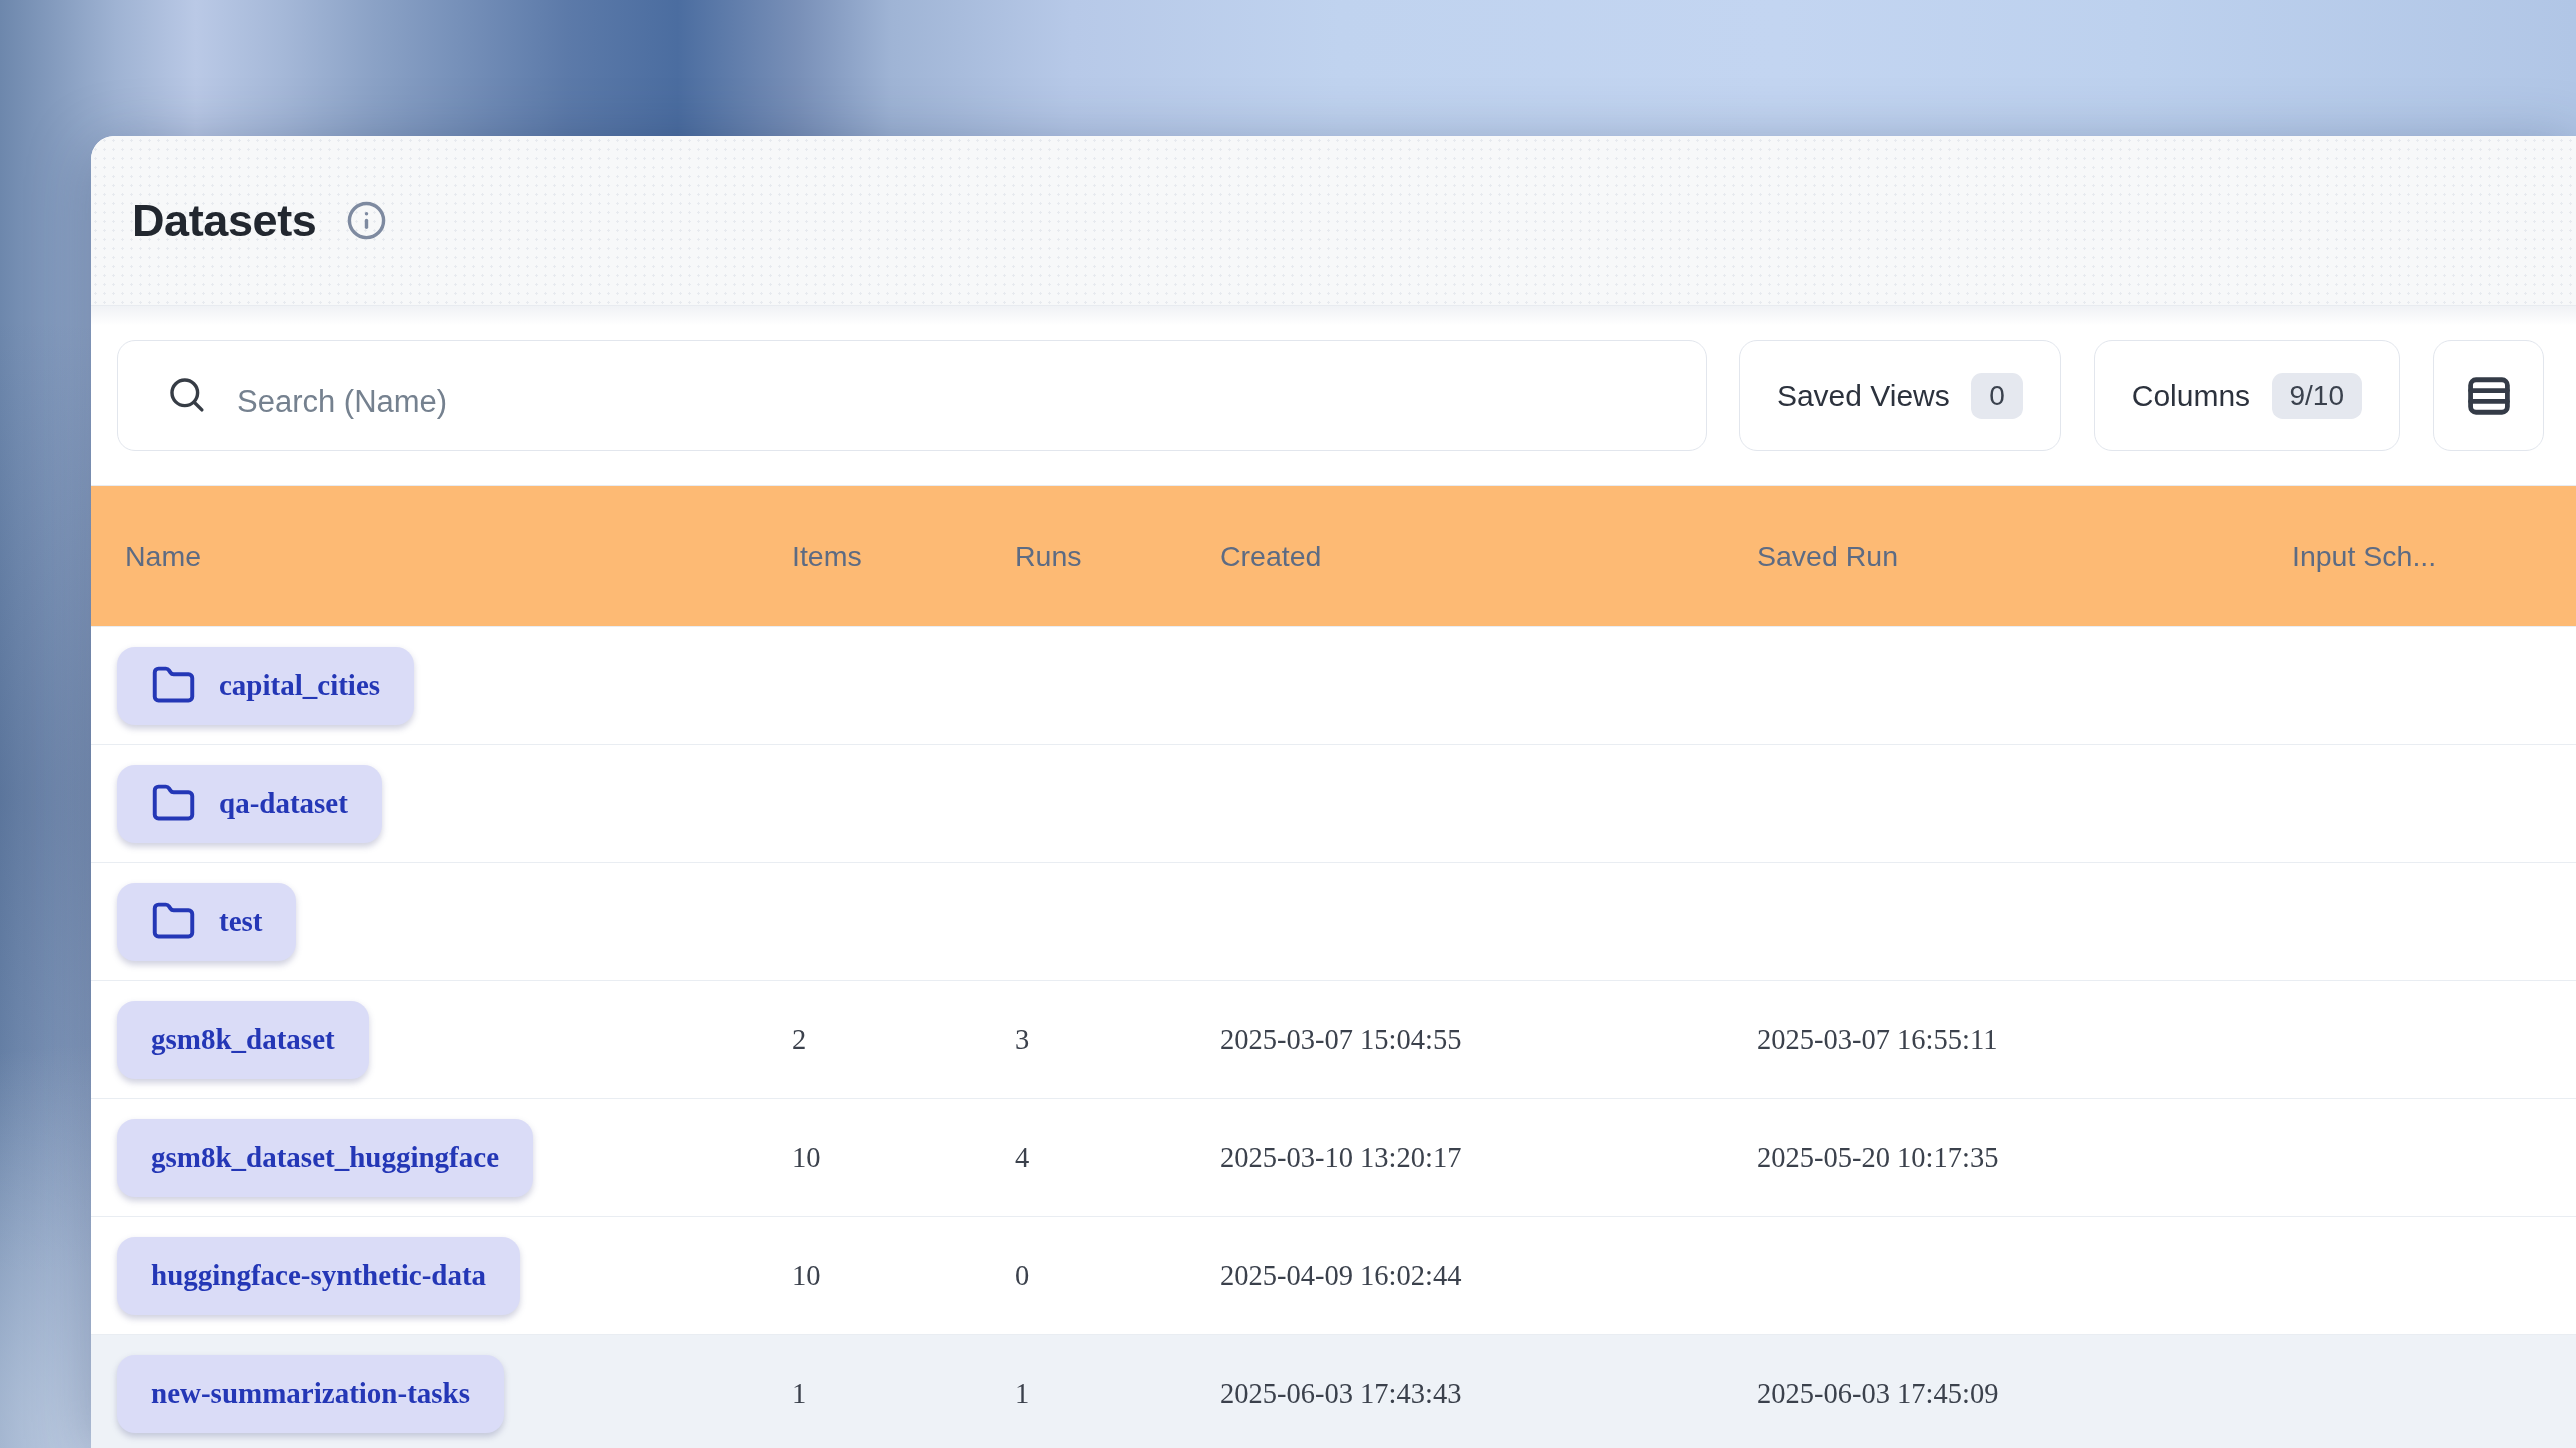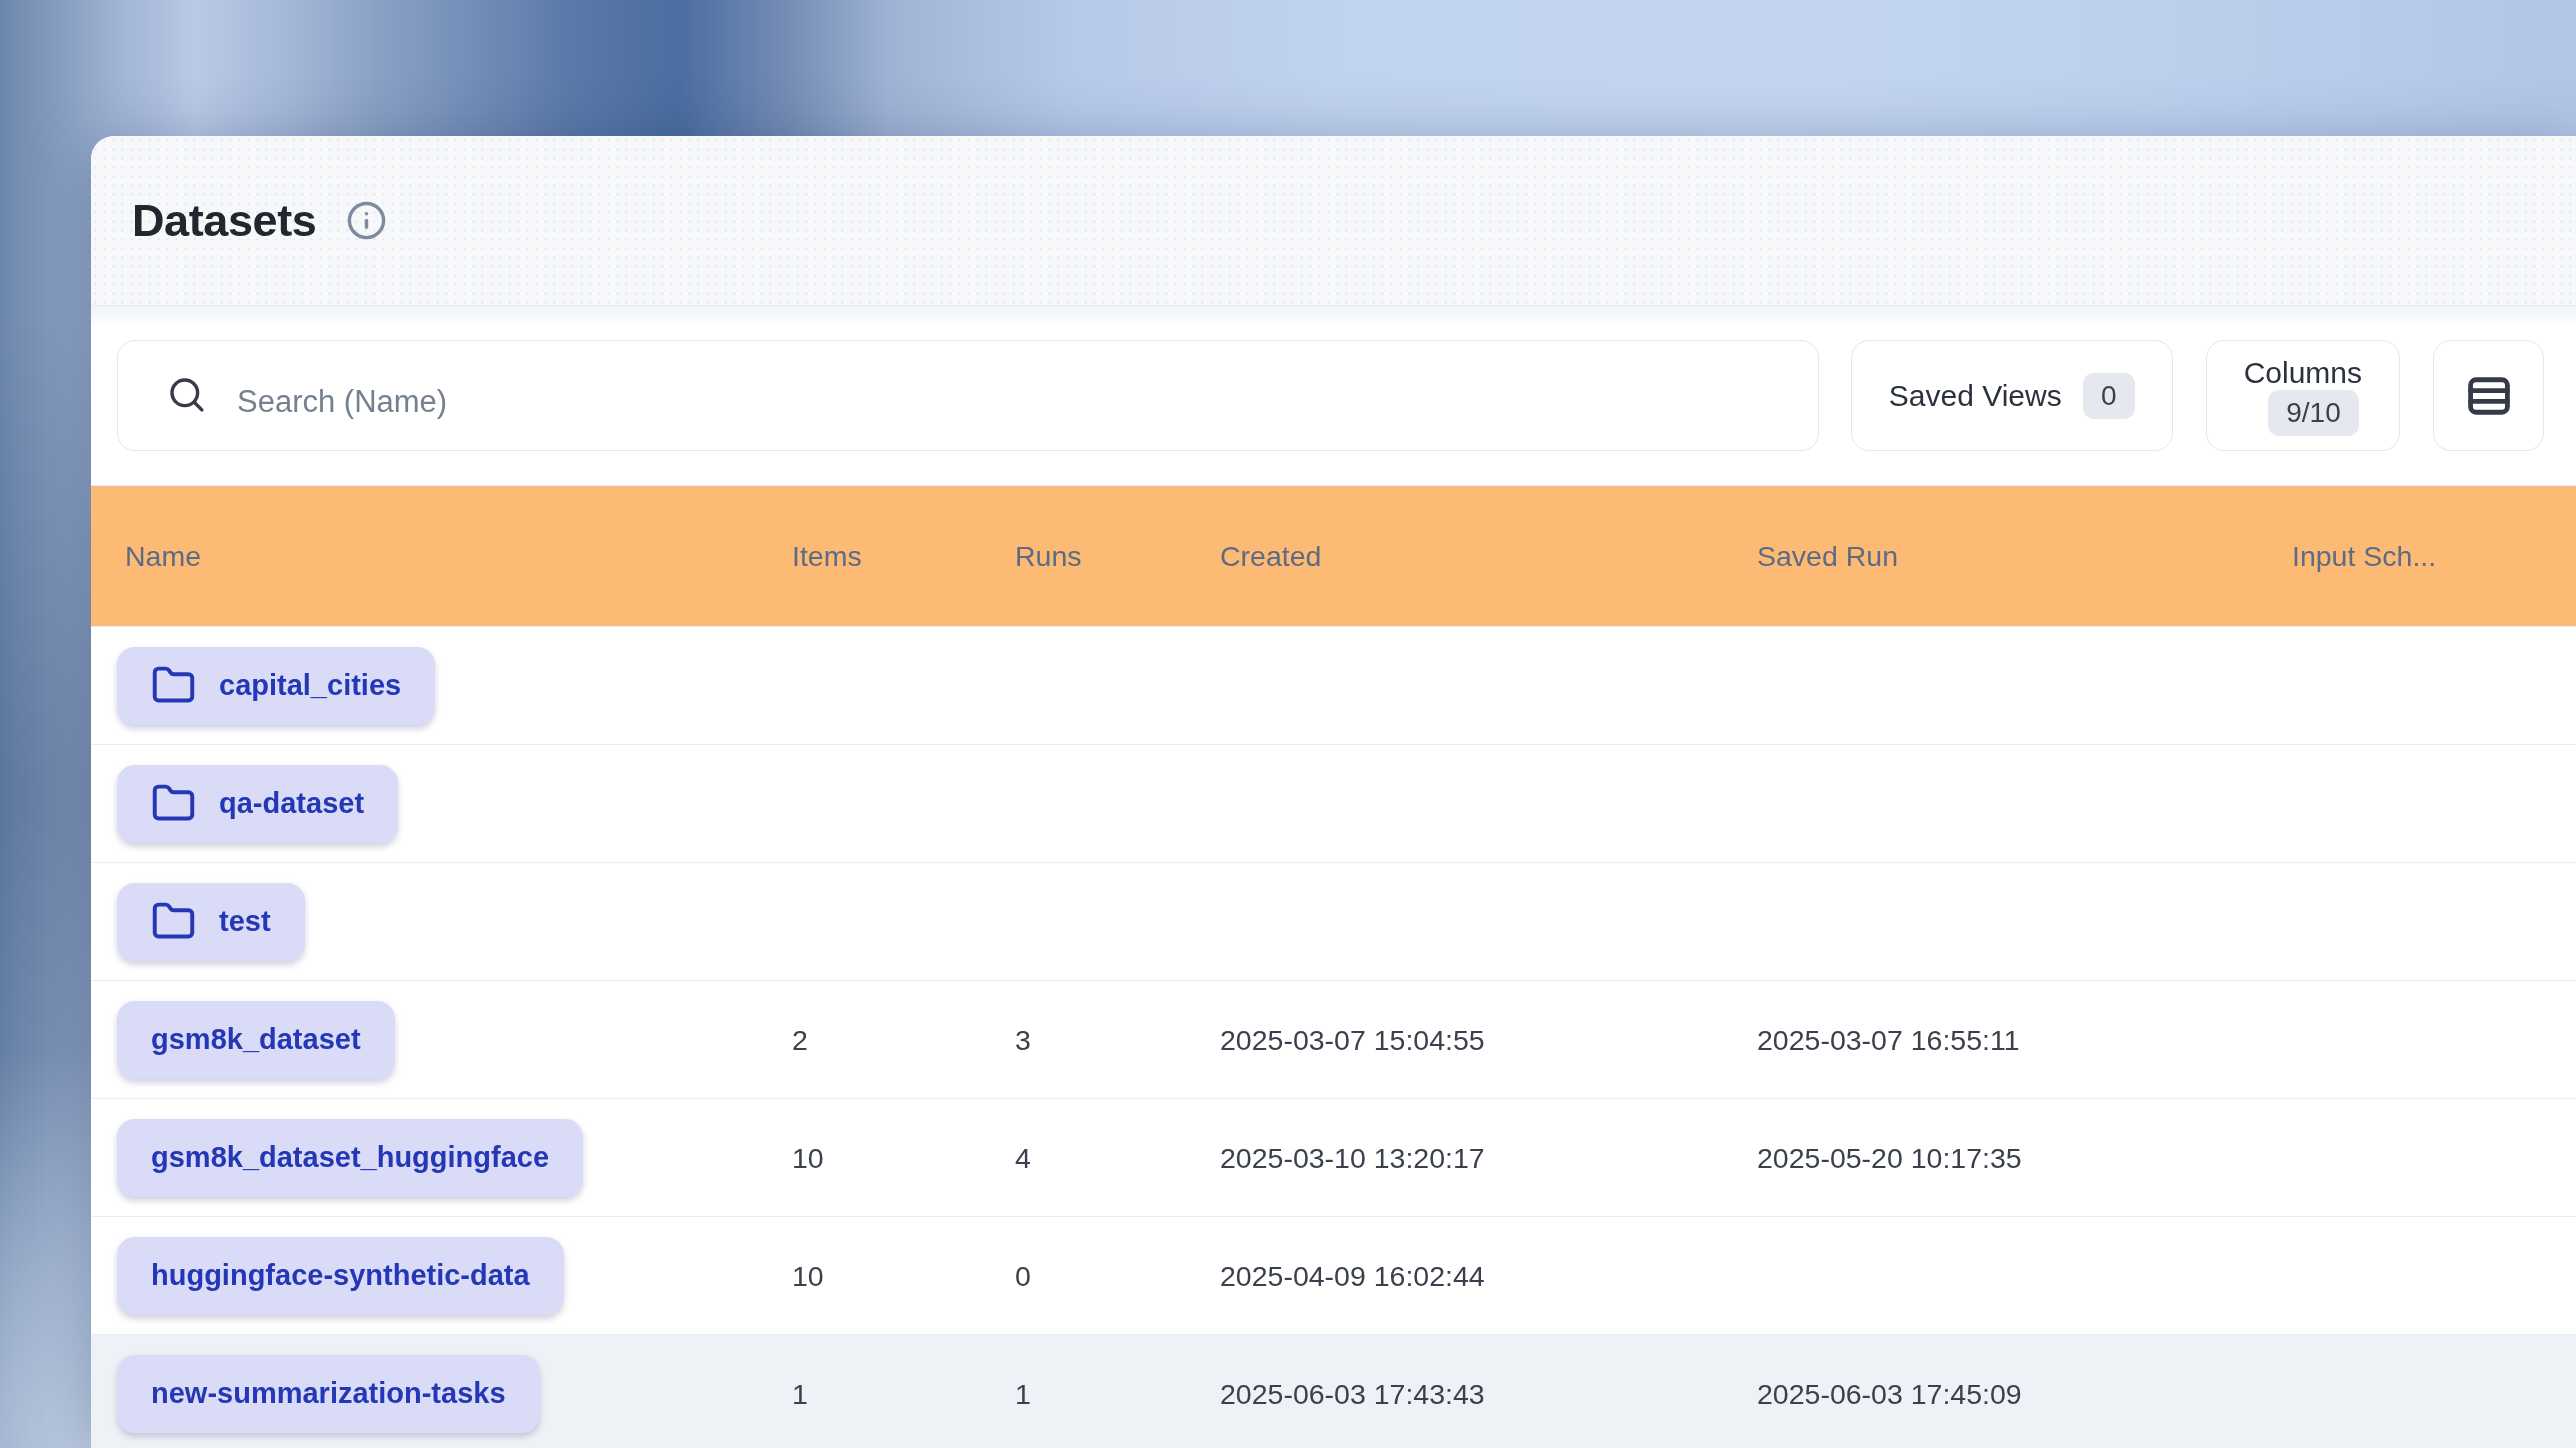--- a/index.html
+++ b/index.html
@@ -74,21 +74,21 @@
     background: #fff;
     border: 1.8px solid #e2e6ed;
     border-radius: 18px;
     display: inline-flex; align-items: center; justify-content: center;
     font-family: "Liberation Sans", sans-serif;
     font-size: 30px; font-weight: 500; color: #2c323d;
     padding: 12px 37px;
     cursor: pointer;
     white-space: nowrap;
   }
-  .btn + .btn { margin-left: 33px; flex-direction: column; }
+  .btn + .btn { margin-left: 33px; }
   .pill {
     margin-left: 21.4px;
     background: #e5e8ef;
     color: #3a414d;
     border-radius: 10.7px;
     font-size: 28px; font-weight: 400;
     padding: 9px 18px;
     line-height: 1;
   }
   .icon-btn { width: 111px; padding: 0; color: #343b47; }
@@ -110,20 +110,21 @@
   .col-runs    { left: 924px; }
   .col-created { left: 1129px; }
   .col-lastrun { left: 1666px; }
   .col-input   { left: 2201px; }
 
   .trow {
     position: relative;
     height: 118px;
     border-bottom: 1.8px solid #e9edf2;
     background: #fff;
+    font-family: Liberation Serif, serif;
   }
   .trow.hl { background: #eef2f7; }
   .cell {
     position: absolute; top: 50%; transform: translateY(-50%);
     font-size: 28.5px; font-weight: 400; color: #3b414c;
     white-space: nowrap;
   }
   .col-badge { left: 26px; }
 
   .badge {

